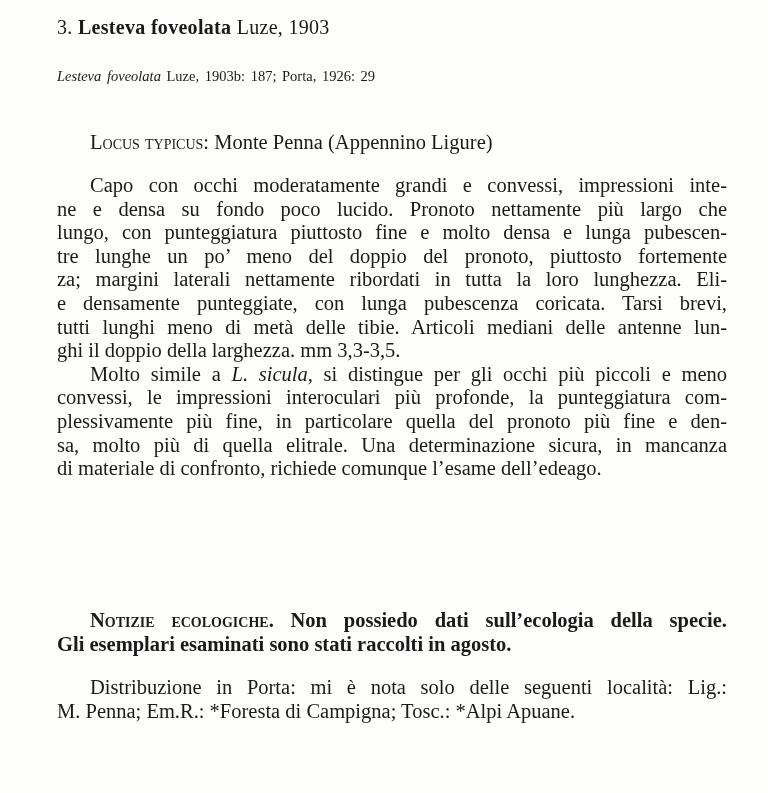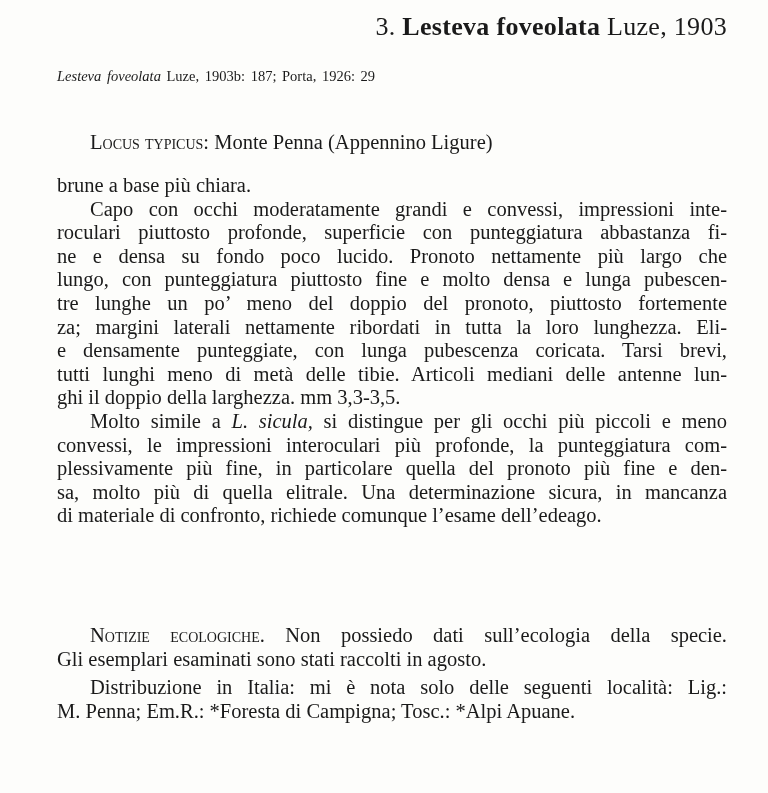--- a/index.html
+++ b/index.html
@@ -6,37 +6,37 @@
   body {
     width: 768px; height: 793px; overflow: hidden;
     background: #fdfdfb;
     color: #1a1a1a;
     font-family: "Liberation Serif", "DejaVu Serif", serif;
     position: relative;
   }
   .page { position: absolute; left: 57px; top: 0; width: 670px; }
   .title {
     position: absolute; left: 0; width: 670px; top: 14px;
-    text-align: right; font-size: 26px; line-height: 26px; letter-spacing: 0.3px;
+    text-align: left; font-size: 20px; line-height: 26px; letter-spacing: 0.3px;
   }
   .title b { font-weight: bold; }
   .synonym {
     position: absolute; left: 0; top: 66px;
     font-size: 14.5px; line-height: 20px; word-spacing: 2px;
   }
   .synonym i { font-style: italic; }
   .body-text {
     position: absolute; left: 0; width: 670px;
     font-size: 20.5px; line-height: 23.6px;
     text-align: justify;
   }
   .sc { font-variant: small-caps; }
   .locus { top: 131px; }
   .desc { top: 174px; }
-  .eco { top: 624px; }
+  .eco { top: 609px; font-weight: bold; }
   .distr { top: 676px; }
   .line { display: block; text-align: justify; text-align-last: justify; white-space: nowrap; }
   .line.last { text-align-last: left; }
   .line.ind { padding-left: 33px; }
   i { }
 </style>
 </head>
 <body>
 
 <div class="page">
@@ -54,23 +54,21 @@
   </div>
 
   <div class="body-text locus">
     <span class="line last ind">
       <span class="sc">Locus typicus:</span>
       <span>Monte Penna (Appennino Ligure)</span>
     </span>
   </div>
 
   <div class="body-text desc">
-    <span class="line last">brune a base più chiara.</span>
     <span class="line ind">Capo con occhi moderatamente grandi e convessi, impressioni inte-</span>
-    <span class="line">roculari piuttosto profonde, superficie con punteggiatura abbastanza fi-</span>
     <span class="line">ne e densa su fondo poco lucido. Pronoto nettamente più largo che</span>
     <span class="line">lungo, con punteggiatura piuttosto fine e molto densa e lunga pubescen-</span>
     <span class="line">tre lunghe un po’ meno del doppio del pronoto, piuttosto fortemente</span>
     <span class="line">za; margini laterali nettamente ribordati in tutta la loro lunghezza. Eli-</span>
     <span class="line">e densamente punteggiate, con lunga pubescenza coricata. Tarsi brevi,</span>
     <span class="line">tutti lunghi meno di metà delle tibie. Articoli mediani delle antenne lun-</span>
     <span class="line last">ghi il doppio della larghezza. mm 3,3-3,5.</span>
     <span class="line ind"><span>Molto simile a </span><i>L. sicula,</i><span> si distingue per gli occhi più piccoli e meno</span></span>
     <span class="line">convessi, le impressioni interoculari più profonde, la punteggiatura com-</span>
     <span class="line">plessivamente più fine, in particolare quella del pronoto più fine e den-</span>
@@ -80,17 +78,17 @@
 
   <div class="body-text eco">
     <span class="line ind">
       <span class="sc">Notizie ecologiche.</span>
       <span>Non possiedo dati sull’ecologia della specie.</span>
     </span>
     <span class="line last">Gli esemplari esaminati sono stati raccolti in agosto.</span>
   </div>
 
   <div class="body-text distr">
-    <span class="line ind">Distribuzione in Italia: mi è nota solo delle seguenti località: Lig.:</span>
+    <span class="line ind">Distribuzione in Porta: mi è nota solo delle seguenti località: Lig.:</span>
     <span class="line last">M. Penna; Em.R.: *Foresta di Campigna; Tosc.: *Alpi Apuane.</span>
   </div>
 
 </div>
 
 </body></html>

